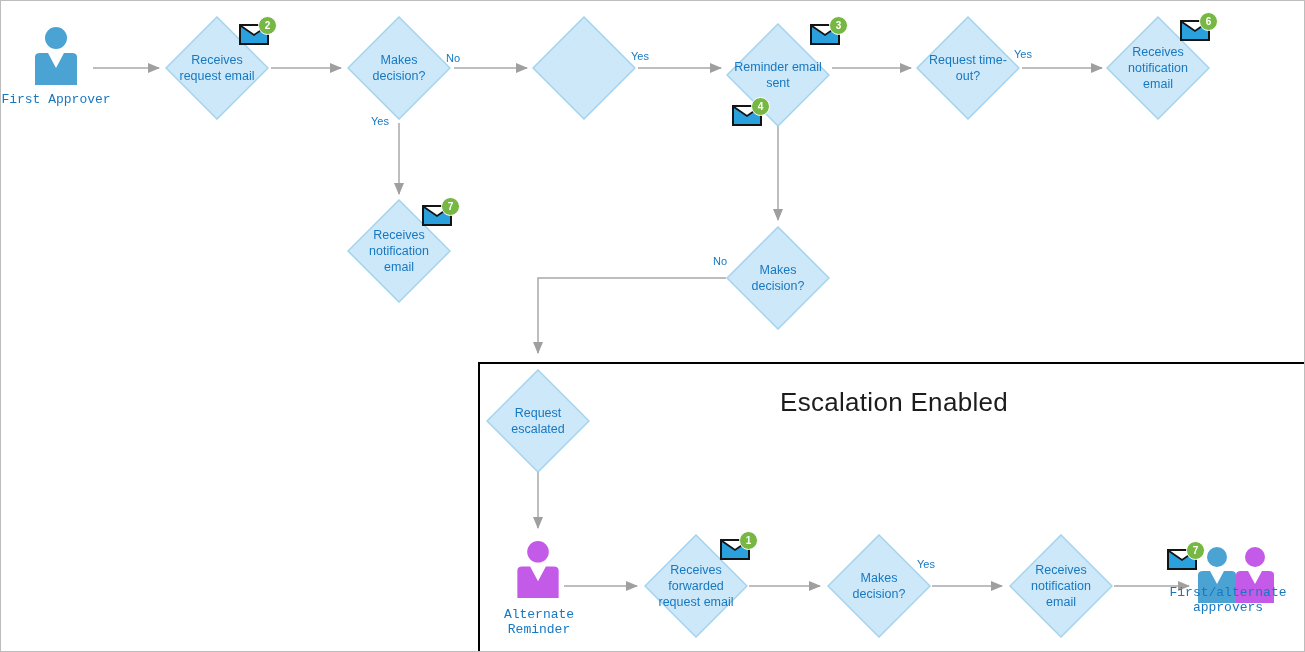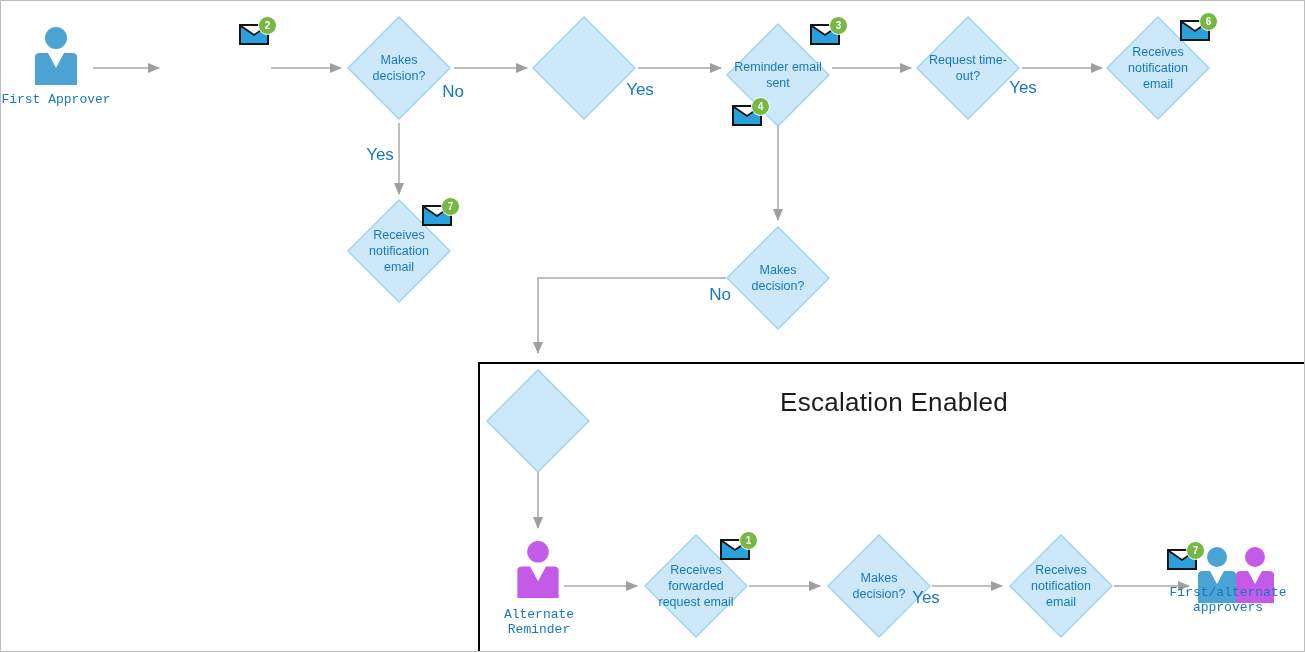--- a/index.html
+++ b/index.html
@@ -9,21 +9,21 @@
   .diamond-node svg{position:absolute;left:0;top:0;width:104px;height:104px;}
   .diamond-node .dlabel{position:absolute;left:8px;top:0;width:88px;height:104px;display:flex;align-items:center;justify-content:center;text-align:center;
      color:#1778c2;font-size:12.5px;line-height:1.3;}
   .actor{position:absolute;}
   .actor-label{position:absolute;text-align:center;color:#1778c2;font-size:13px;font-family:Liberation Mono, monospace;}
   .email-badge{position:absolute;width:30px;height:21px;}
   .email-badge svg{position:absolute;left:0;top:0;}
   .email-badge .count{position:absolute;right:-8px;top:-8px;width:17px;height:17px;border-radius:50%;
      background:#76b843;border:1.5px solid #ffffff;color:#fff;font-size:10px;font-weight:bold;
      display:flex;align-items:center;justify-content:center;box-sizing:content-box;}
-  .edge-label{position:absolute;transform:translate(-50%,-50%);color:#1778c2;font-size:17px;white-space:nowrap;margin-top:34px;}
+  .edge-label{position:absolute;transform:translate(-50%,-50%);color:#1778c2;font-size:11px;white-space:nowrap;}
   .escalation-box{position:absolute;left:477px;top:361px;width:832px;height:295px;border:2px solid #000;box-sizing:border-box;background:transparent;}
   .escalation-title{position:absolute;left:697px;top:386px;width:310px;text-align:right;color:#1c1c1c;font-size:26px;font-weight:400;letter-spacing:.3px;}
 </style>
 </head>
 <body>
 
 <div id="canvas">
 
   <div class="escalation-box"></div>
   <div class="escalation-title">Escalation Enabled</div>
@@ -53,20 +53,26 @@
   </svg>
 
   <div class="actor" style="left:32px;top:26px;">
     <svg width="46" height="58" viewBox="0 0 46 58">
       <circle cx="23" cy="11" r="11" fill="#4ba3d4"></circle>
       <path d="M2 58 L2 30 Q2 26 7 26 L15 26 L23 41 L31 26 L39 26 Q44 26 44 30 L44 58 Z" fill="#4ba3d4"></path>
     </svg>
   </div>
   <div class="actor-label" style="left:0px;top:91px;width:110px;">First Approver</div>
 
+  <div class="diamond-node" style="left:164px;top:15px;">
+    <svg viewBox="0 0 104 104">
+        <polygon points="52,1 103,52 52,103 1,52" fill="#cde8f8" stroke="#a3d3ee" stroke-width="1.5"></polygon>
+      </svg>
+    <span class="dlabel">Receives request email</span>
+  </div>
   <div class="email-badge" style="left:238px;top:23px;">
     <svg width="30" height="21" viewBox="0 0 30 21">
       <rect x="1" y="1" width="28" height="19" fill="#2aa0dd" stroke="#141414" stroke-width="2"></rect>
       <polygon points="2,2 28,2 15,11" fill="#ffffff"></polygon>
       <polyline points="2,2 15,11 28,2" stroke="#141414" stroke-width="1.8" fill="none"></polyline>
     </svg>
     <span class="count">2</span>
   </div>
 
   <div class="diamond-node" style="left:346px;top:15px;">
@@ -146,20 +152,21 @@
     <svg viewBox="0 0 104 104">
         <polygon points="52,1 103,52 52,103 1,52" fill="#cde8f8" stroke="#a3d3ee" stroke-width="1.5"></polygon>
       </svg>
     <span class="dlabel">Makes decision?</span>
   </div>
 
   <div class="diamond-node" style="left:485px;top:368px;">
     <svg viewBox="0 0 104 104">
         <polygon points="52,1 103,52 52,103 1,52" fill="#cde8f8" stroke="#a3d3ee" stroke-width="1.5"></polygon>
       </svg>
+    <span class="dlabel">Request escalated</span>
   </div>
 
   <div class="actor" style="left:514px;top:540px;">
     <svg width="46" height="57" viewBox="0 0 46 58">
       <circle cx="23" cy="11" r="11" fill="#c45ae8"></circle>
       <path d="M2 58 L2 30 Q2 26 7 26 L15 26 L23 41 L31 26 L39 26 Q44 26 44 30 L44 58 Z" fill="#c45ae8"></path>
     </svg>
   </div>
   <div class="actor-label" style="left:468px;top:606px;width:140px;">Alternate Reminder</div>
 

